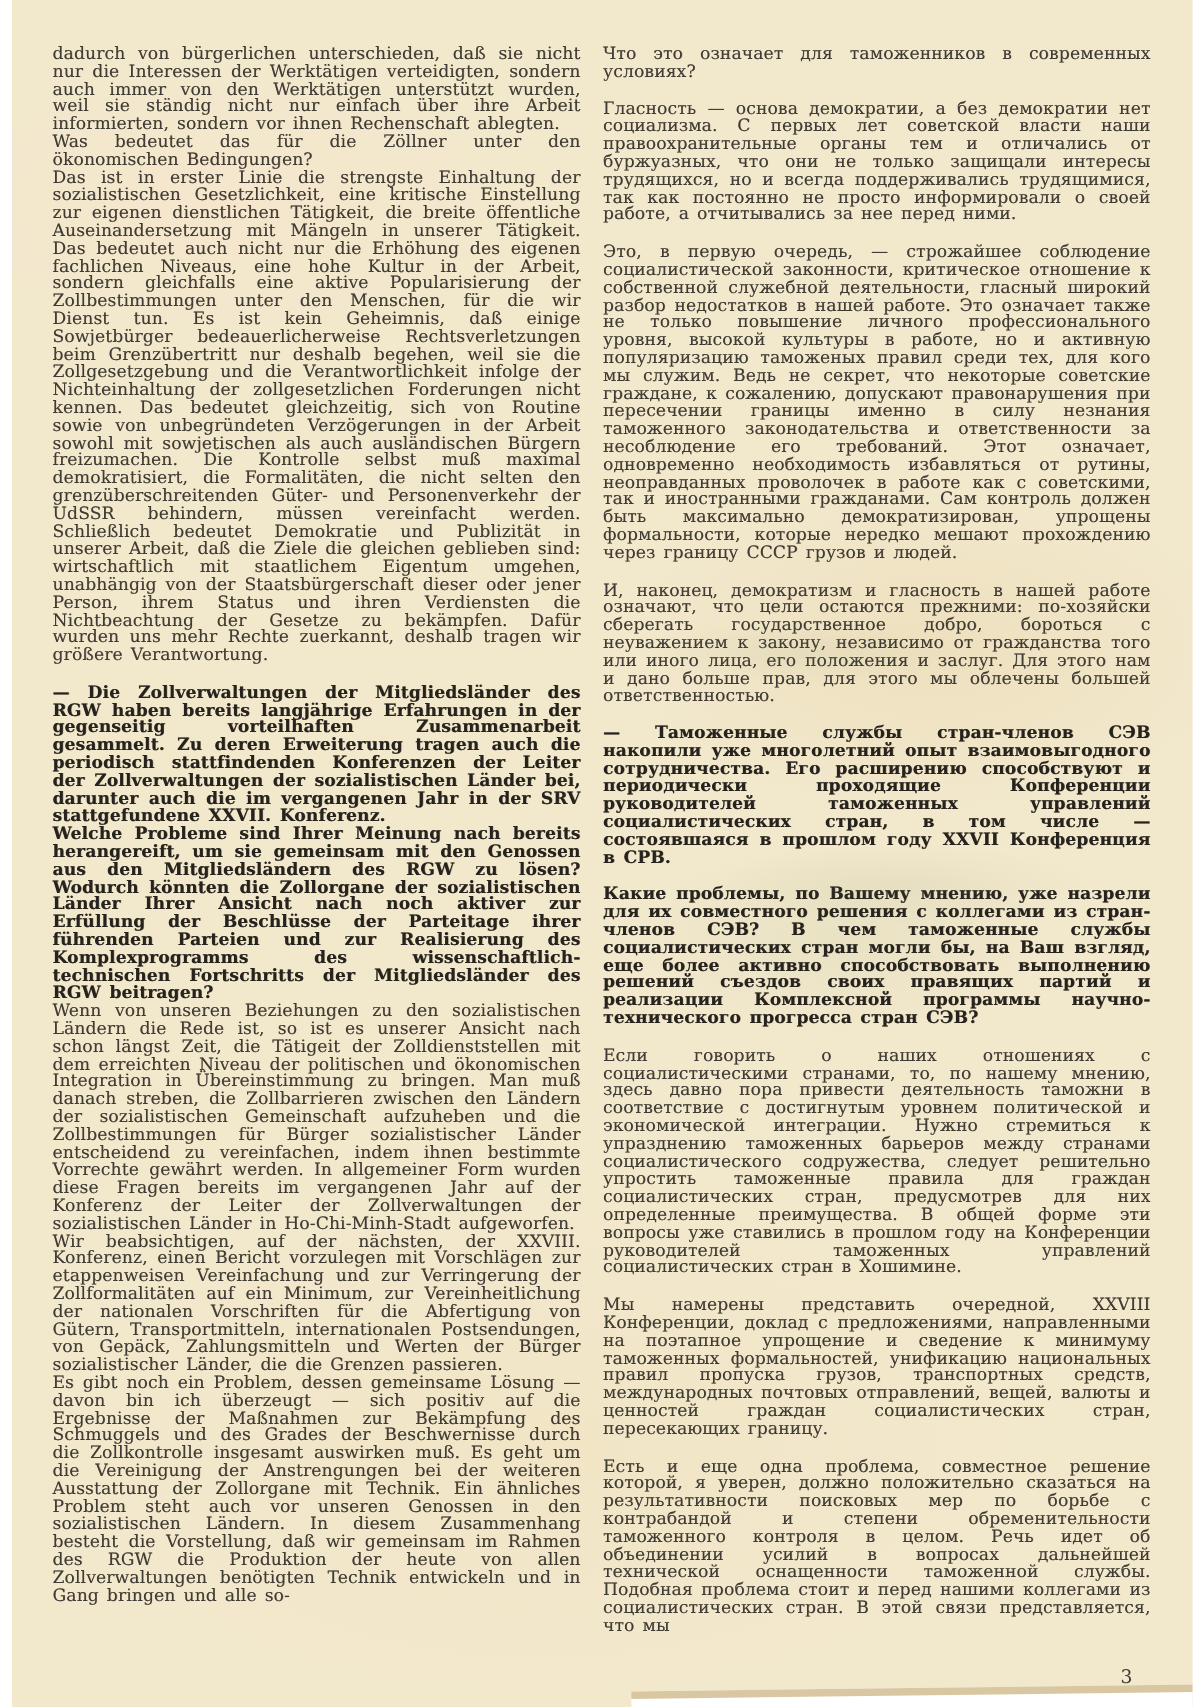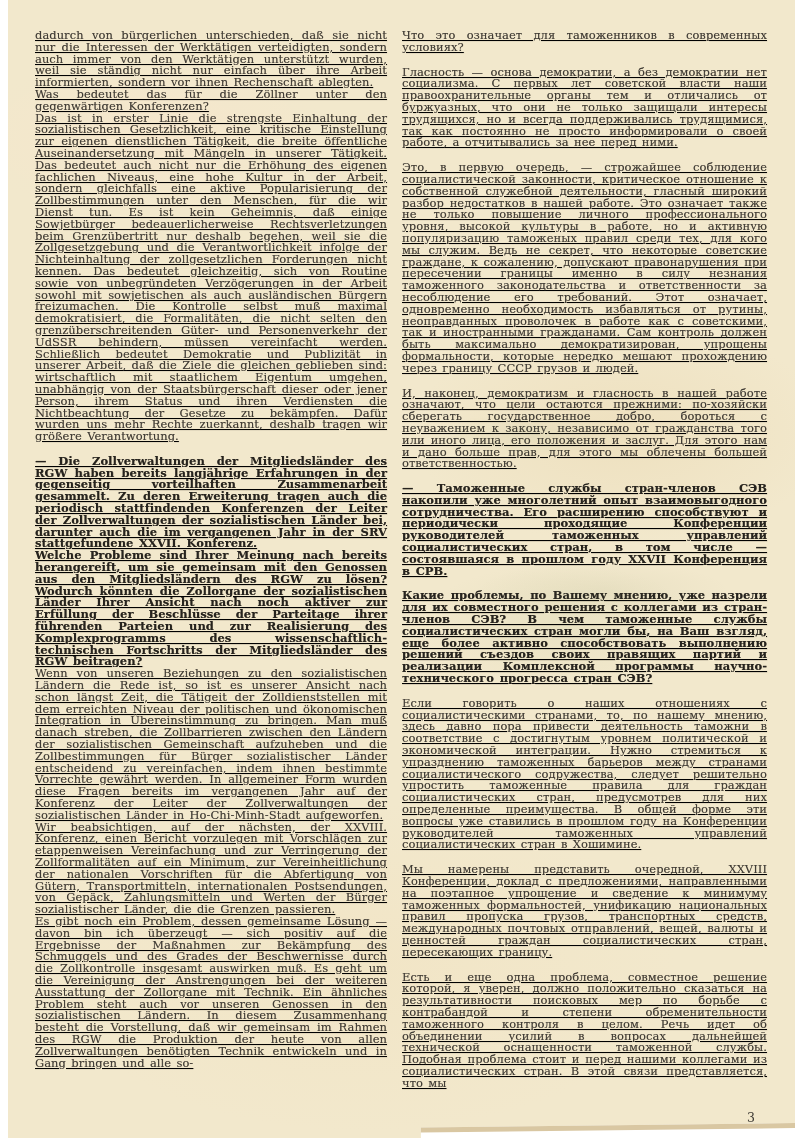--- a/index.html
+++ b/index.html
@@ -40,21 +40,21 @@
     border-top:5px solid var(--paper-edge);
     transform:rotate(-0.7deg);
     transform-origin:right bottom;
   }
   .columns{
     position:relative;
     display:flex;
     padding:30px 28px 0 27px;
     gap:15px;
   }
-  .column{min-width:0;text-decoration:underline;}
+  .column{min-width:0;}
   .col-de{flex:0 0 352px;}
   .col-ru{flex:1;}
   .para{
     margin:0;
     font-size:11.4px;
     line-height:11.8px;
     text-align:justify;
     color:var(--ink);
     word-spacing:0.14em;
     letter-spacing:0.1px;
@@ -75,21 +75,21 @@
   }
 </style>
 </head>
 <body>
 
 <div class="scan">
   <div class="paper">
     <div class="columns">
       <div class="column col-de" lang="de">
           <p class="para">dadurch von bürgerlichen unterschieden, daß sie nicht nur die Interessen der Werktätigen verteidigten, sondern auch immer von den Werktätigen unterstützt wurden, weil sie ständig nicht nur einfach über ihre Arbeit informierten, sondern vor ihnen Rechenschaft ablegten.</p>
-          <p class="para">Was bedeutet das für die Zöllner unter den gegenwärtigen Konferenzen?</p>
+          <p class="para">Was bedeutet das für die Zöllner unter den ökonomischen Bedingungen?</p>
           <p class="para">Das ist in erster Linie die strengste Einhaltung der sozialistischen Gesetzlichkeit, eine kritische Einstellung zur eigenen dienstlichen Tätigkeit, die breite öffentliche Auseinandersetzung mit Mängeln in unserer Tätigkeit. Das bedeutet auch nicht nur die Erhöhung des eigenen fachlichen Niveaus, eine hohe Kultur in der Arbeit, sondern gleichfalls eine aktive Popularisierung der Zollbestimmungen unter den Menschen, für die wir Dienst tun. Es ist kein Geheimnis, daß einige Sowjetbürger bedeauerlicherweise Rechtsverletzungen beim Grenzübertritt nur deshalb begehen, weil sie die Zollgesetzgebung und die Verantwortlichkeit infolge der Nichteinhaltung der zollgesetzlichen Forderungen nicht kennen. Das bedeutet gleichzeitig, sich von Routine sowie von unbegründeten Verzögerungen in der Arbeit sowohl mit sowjetischen als auch ausländischen Bürgern freizumachen. Die Kontrolle selbst muß maximal demokratisiert, die Formalitäten, die nicht selten den grenzüberschreitenden Güter- und Personenverkehr der UdSSR behindern, müssen vereinfacht werden. Schließlich bedeutet Demokratie und Publizität in unserer Arbeit, daß die Ziele die gleichen geblieben sind: wirtschaftlich mit staatlichem Eigentum umgehen, unabhängig von der Staatsbürgerschaft dieser oder jener Person, ihrem Status und ihren Verdiensten die Nichtbeachtung der Gesetze zu bekämpfen. Dafür wurden uns mehr Rechte zuerkannt, deshalb tragen wir größere Verantwortung.</p>
           <p class="para b gap">— Die Zollverwaltungen der Mitgliedsländer des RGW haben bereits langjährige Erfahrungen in der gegenseitig vorteilhaften Zusammenarbeit gesammelt. Zu deren Erweiterung tragen auch die periodisch stattfindenden Konferenzen der Leiter der Zollverwaltungen der sozialistischen Länder bei, darunter auch die im vergangenen Jahr in der SRV stattgefundene XXVII. Konferenz.</p>
           <p class="para b">Welche Probleme sind Ihrer Meinung nach bereits herangereift, um sie gemeinsam mit den Genossen aus den Mitgliedsländern des RGW zu lösen? Wodurch könnten die Zollorgane der sozialistischen Länder Ihrer Ansicht nach noch aktiver zur Erfüllung der Beschlüsse der Parteitage ihrer führenden Parteien und zur Realisierung des Komplexprogramms des wissenschaftlich-technischen Fortschritts der Mitgliedsländer des RGW beitragen?</p>
           <p class="para">Wenn von unseren Beziehungen zu den sozialistischen Ländern die Rede ist, so ist es unserer Ansicht nach schon längst Zeit, die Tätigeit der Zolldienststellen mit dem erreichten Niveau der politischen und ökonomischen Integration in Übereinstimmung zu bringen. Man muß danach streben, die Zollbarrieren zwischen den Ländern der sozialistischen Gemeinschaft aufzuheben und die Zollbestimmungen für Bürger sozialistischer Länder entscheidend zu vereinfachen, indem ihnen bestimmte Vorrechte gewährt werden. In allgemeiner Form wurden diese Fragen bereits im vergangenen Jahr auf der Konferenz der Leiter der Zollverwaltungen der sozialistischen Länder in Ho-Chi-Minh-Stadt aufgeworfen.</p>
           <p class="para">Wir beabsichtigen, auf der nächsten, der XXVIII. Konferenz, einen Bericht vorzulegen mit Vorschlägen zur etappenweisen Vereinfachung und zur Verringerung der Zollformalitäten auf ein Minimum, zur Vereinheitlichung der nationalen Vorschriften für die Abfertigung von Gütern, Transportmitteln, internationalen Postsendungen, von Gepäck, Zahlungsmitteln und Werten der Bürger sozialistischer Länder, die die Grenzen passieren.</p>
           <p class="para">Es gibt noch ein Problem, dessen gemeinsame Lösung — davon bin ich überzeugt — sich positiv auf die Ergebnisse der Maßnahmen zur Bekämpfung des Schmuggels und des Grades der Beschwernisse durch die Zollkontrolle insgesamt auswirken muß. Es geht um die Vereinigung der Anstrengungen bei der weiteren Ausstattung der Zollorgane mit Technik. Ein ähnliches Problem steht auch vor unseren Genossen in den sozialistischen Ländern. In diesem Zusammenhang besteht die Vorstellung, daß wir gemeinsam im Rahmen des RGW die Produktion der heute von allen Zollverwaltungen benötigten Technik entwickeln und in Gang bringen und alle so-</p>
         </div>
       <div class="column col-ru" lang="ru">
           <p class="para">Что это означает для таможенников в современных условиях?</p>
           <p class="para">Гласность — основа демократии, а без демократии нет социализма. С первых лет советской власти наши правоохранительные органы тем и отличались от буржуазных, что они не только защищали интересы трудящихся, но и всегда поддерживались трудящимися, так как постоянно не просто информировали о своей работе, а отчитывались за нее перед ними.</p>

